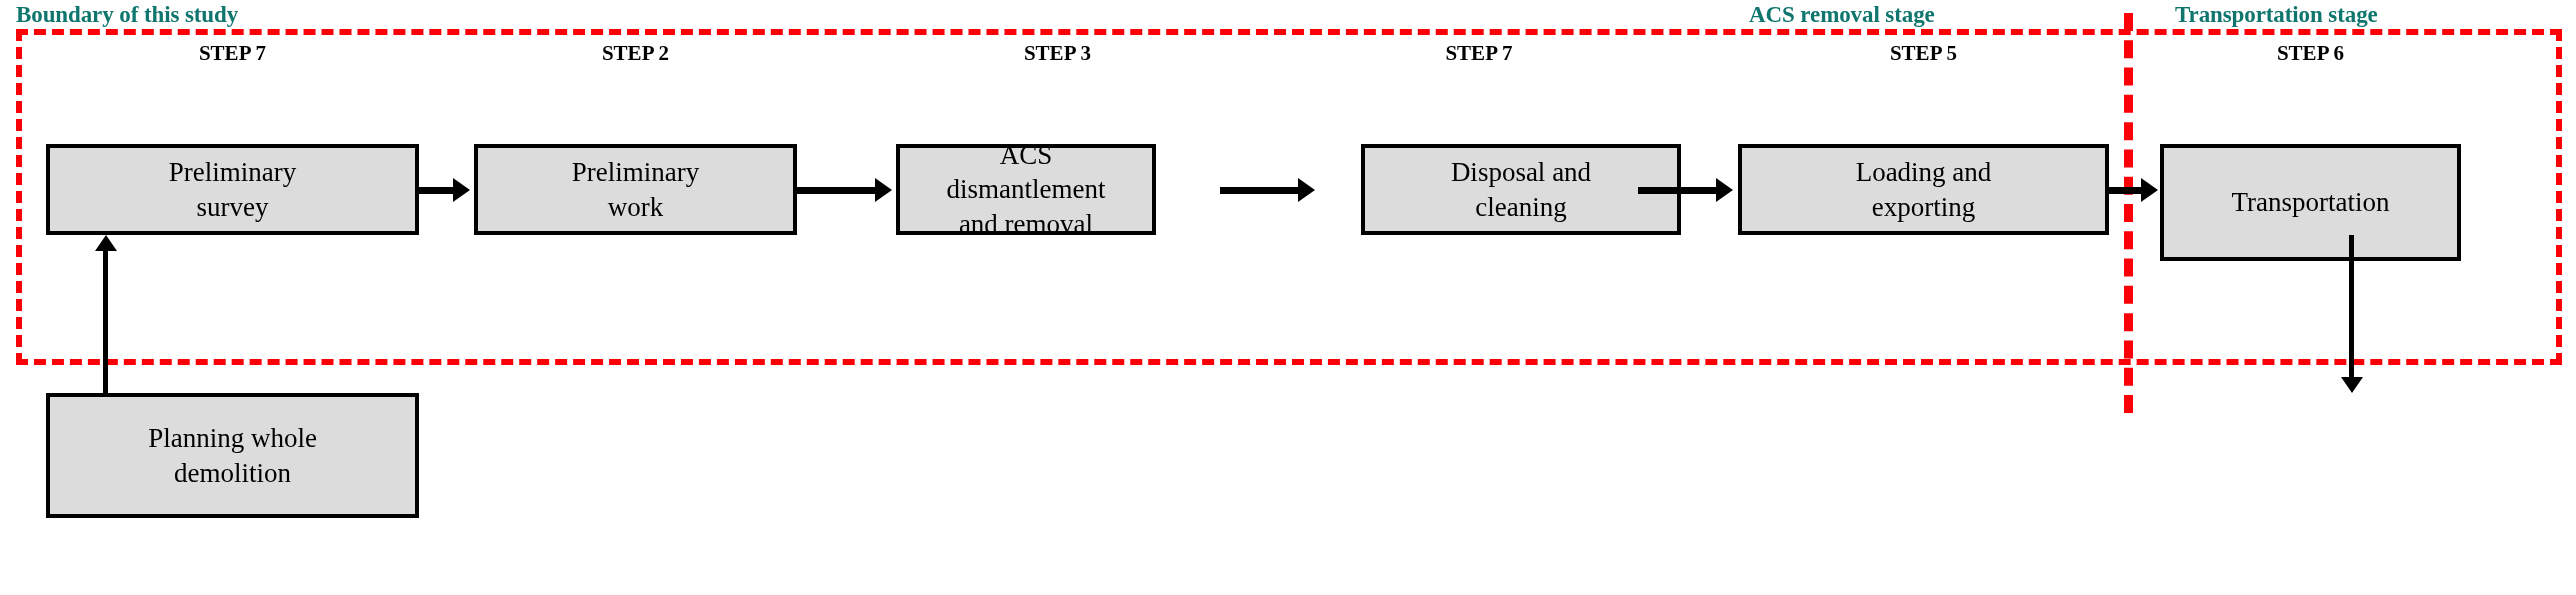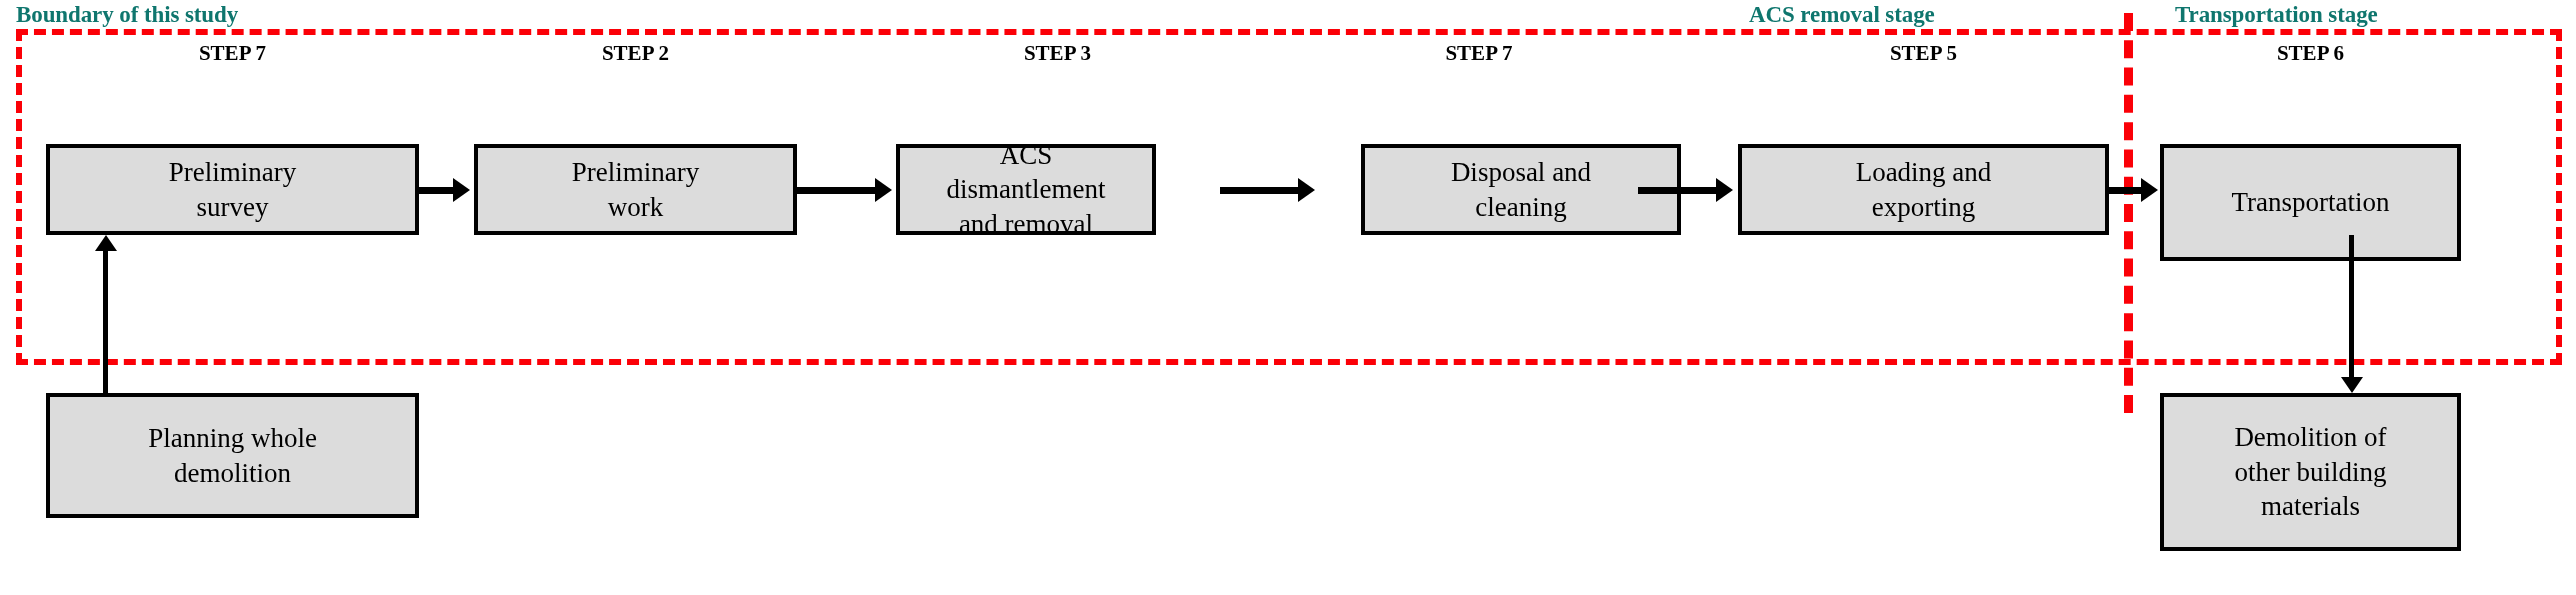--- a/index.html
+++ b/index.html
@@ -172,23 +172,20 @@
   </div>
 
   <div class="pbox" style="left:2160px;top:144px; width:301px; height:117px;">
     <span class="txt">Transportation</span>
   </div>
 
   <div class="pbox" style="left:46px;  top:393px; width:373px; height:125px;">
     <span class="txt">Planning whole<br>demolition</span>
   </div>
 
-  <div class="pbox" style="left:2160px;top:393px; width:301px; height:158px;">
-    <span class="txt">Demolition of<br>other building<br>materials</span>
-  </div>
 
   <div class="arrow-h" style="left:419px;  top:187px; width:35px;"></div>
   <div class="arrow-h" style="left:797px; top:187px; width:79px;"></div>
   <div class="arrow-h" style="left:1220px; top:187px; width:79px;"></div>
   <div class="arrow-h" style="left:1638px; top:187px; width:79px;"></div>
   <div class="arrow-h" style="left:2109px; top:187px; width:33px;"></div>
 
   <div class="arrow-v-up" style="left:103px; top:250px; height:143px;"></div>
   <div class="arrow-v-down" style="left:2349px; top:235px; height:143px;"></div>
 

